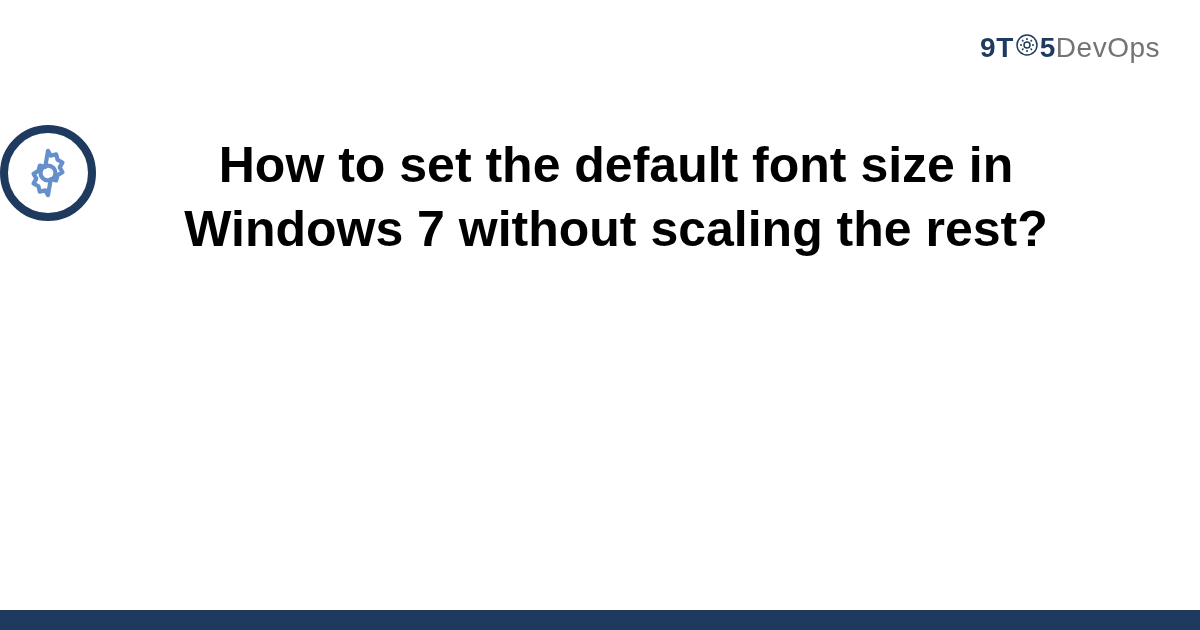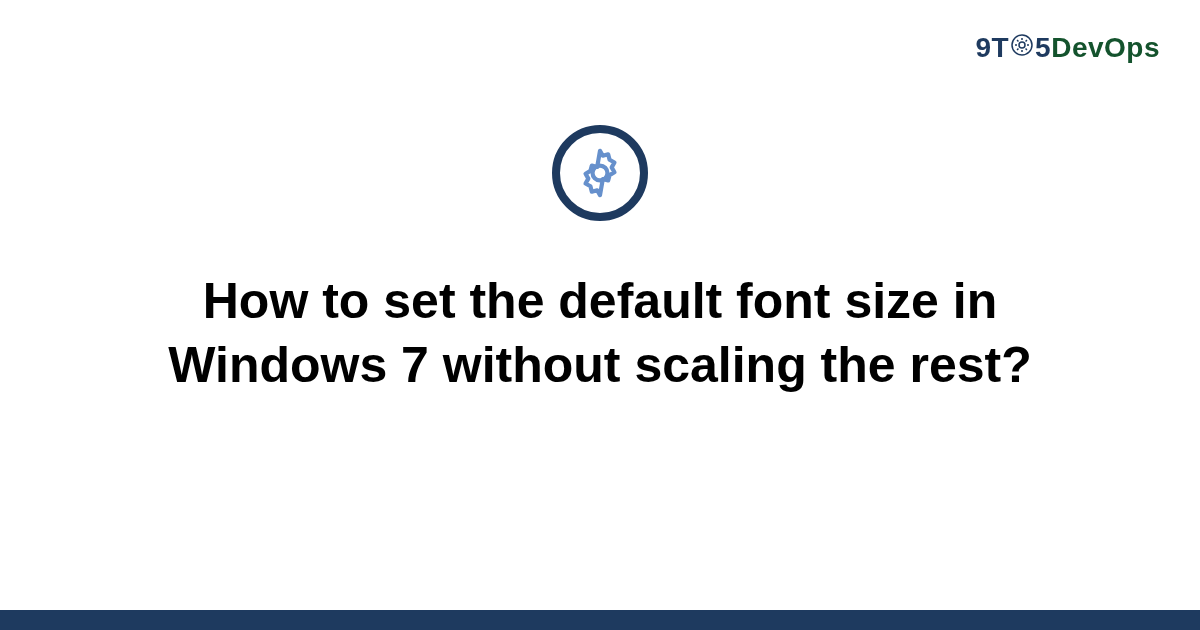--- a/index.html
+++ b/index.html
@@ -31,31 +31,30 @@
       display: inline-block;
       vertical-align: middle;
       margin: 0 1px;
       position: relative;
       top: -2px;
     }
     .logo-5 {
       color: #1e3a5f;
     }
     .logo-devops {
-      color: #14532d;
-      font-weight: 700;
+      color: #737373;
+      font-weight: 400;
       text-align: right;
     }
     .center-content {
       position: absolute;
       top: 125px;
       left: 0;
       right: 0;
       display: flex;
-      flex-direction: column;
       align-items: center;
     }
     .main-icon {
       width: 96px;
       height: 96px;
       border: 8px solid #1e3a5f;
       border-radius: 50%;
       display: flex;
       align-items: center;
       justify-content: center;

